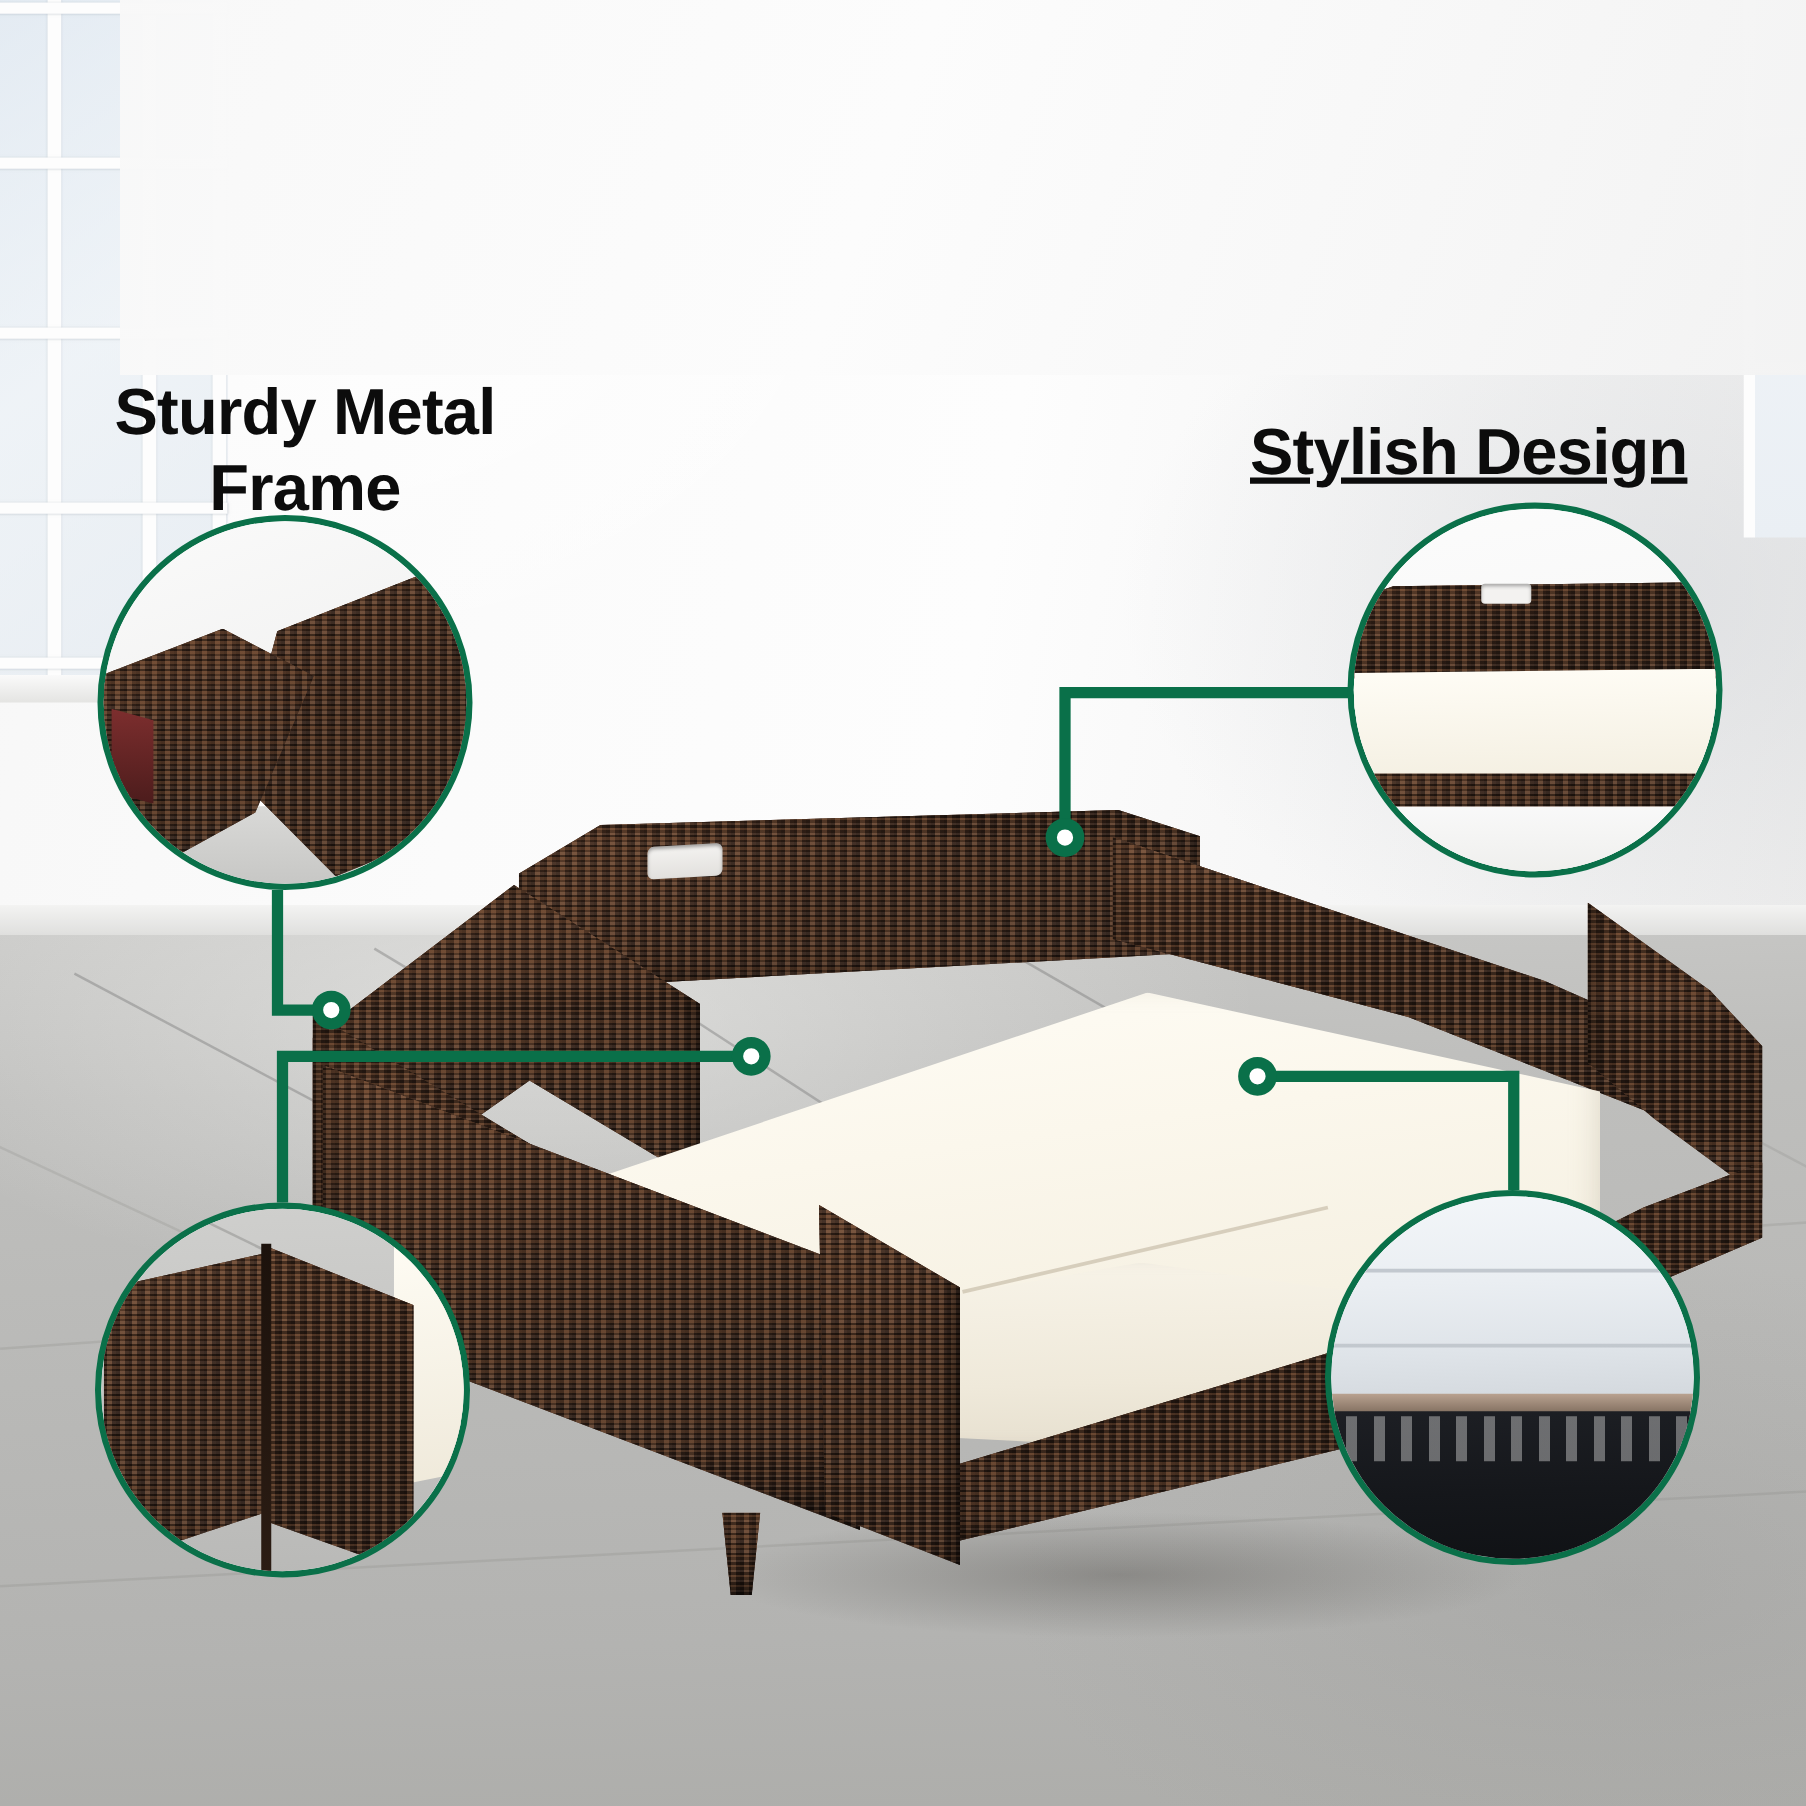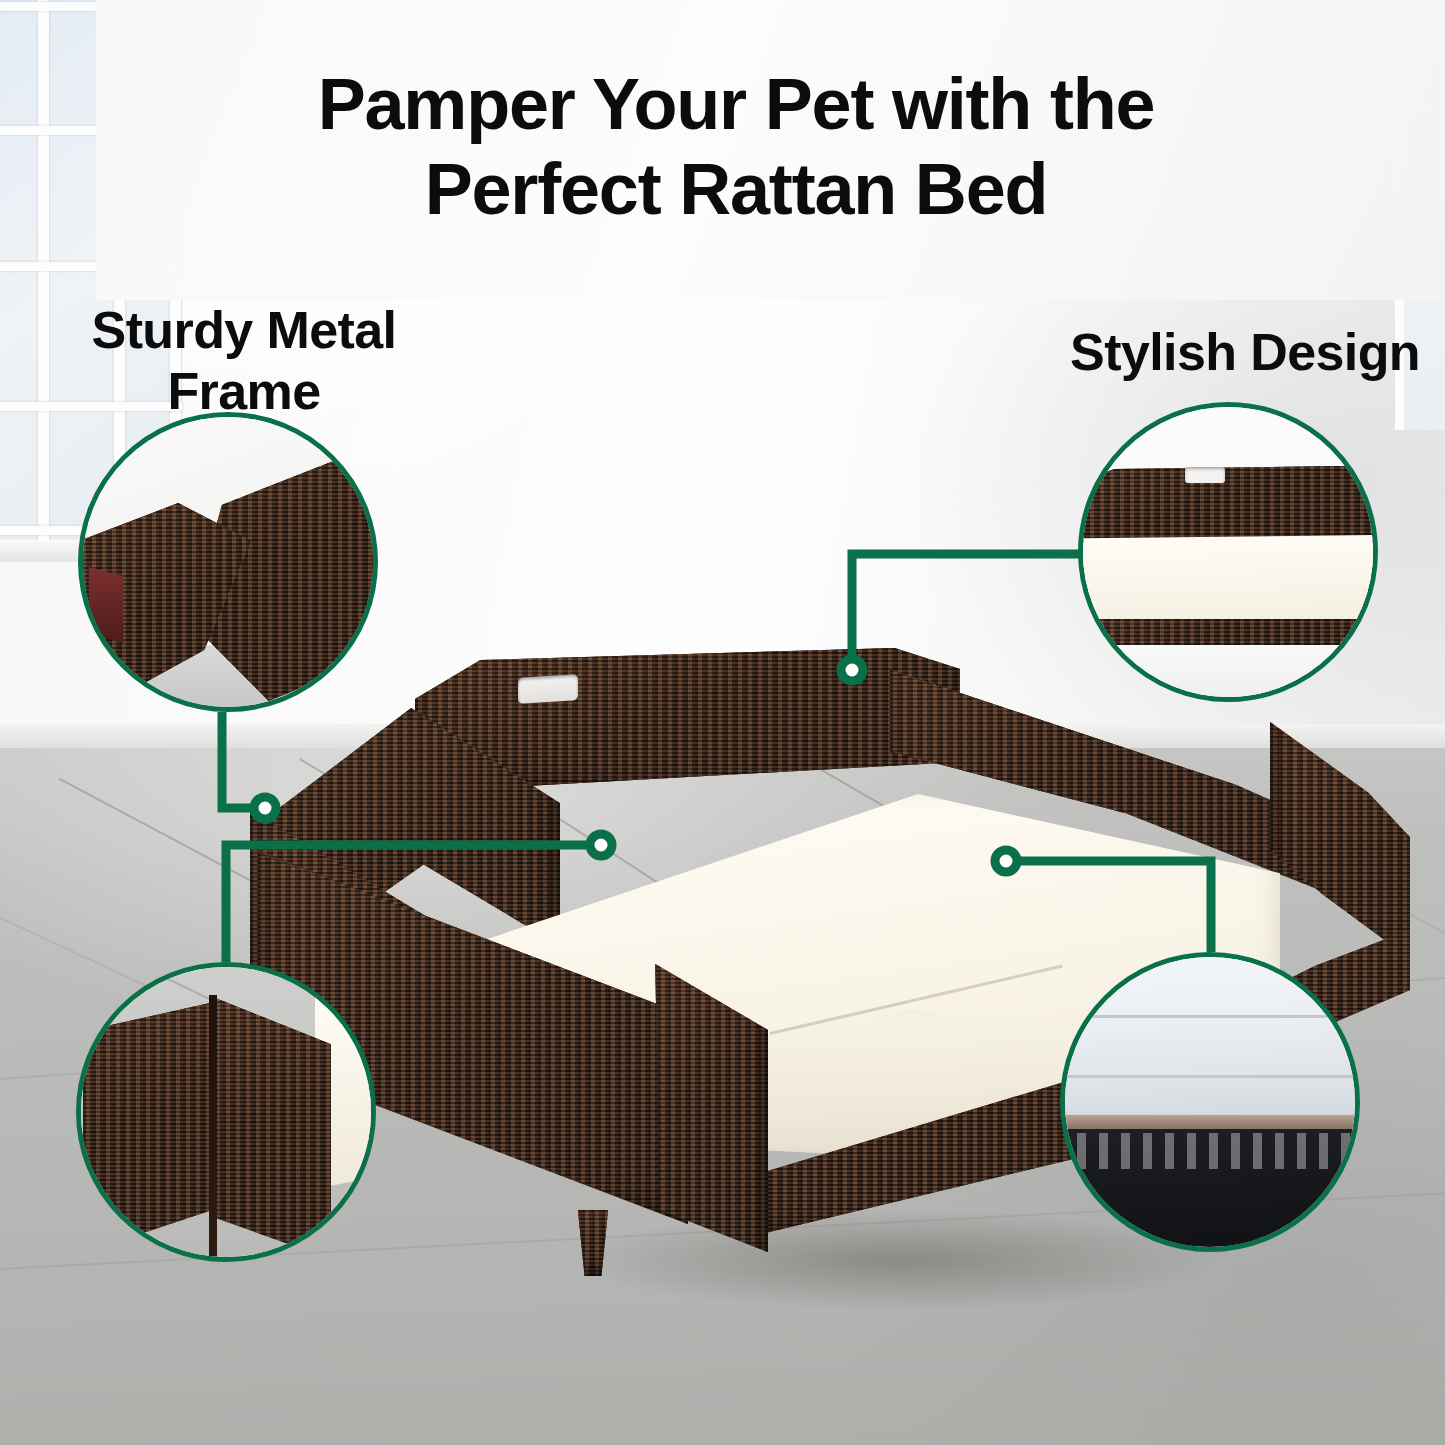--- a/index.html
+++ b/index.html
@@ -186,21 +186,21 @@
   }
 
   
   .label {
     position:absolute;
     font-size:52px; font-weight:700; line-height:1.17;
     letter-spacing:-.6px; color:#0c0c0c;
     white-space:pre-line;
   }
   .label.tl { left:34px; top:300px; width:420px; text-align:center; }
-  .label.tr { left:1000px; top:322px; width:420px; text-align:right; }
+  .label.tr { left:1000px; top:332px; width:420px; text-align:left;text-decoration:underline; }
   .label.bl { left:24px; top:1288px; width:430px; text-align:center; }
   .label.br { left:960px; top:1288px; width:470px; text-align:center; }
 
   
   .mag {
     position:absolute; width:300px; height:300px; border-radius:50%;
     border:5px solid var(--accent,#0a7049);
     overflow:hidden;
     background:#fff;
   }
@@ -415,22 +415,18 @@
       <div class="fabric"></div>
       <div class="fab-crease" style="top:58px;"></div>
       <div class="fab-crease" style="top:118px; background:rgba(150,158,166,.4);"></div>
       <div class="zip-edge"></div>
       <div class="dark"></div>
       <div class="teeth"></div>
     </div>
   </div>
 
   <div class="header-panel"></div>
-  <div class="title">
-    <div>Pamper Your Pet with the</div>
-    <div>Perfect Rattan Bed</div>
-  </div>
 
   <div class="label tl">Sturdy Metal
 Frame</div>
   <div class="label tr">Stylish Design</div>
 
 </div>
 
 </body></html>

